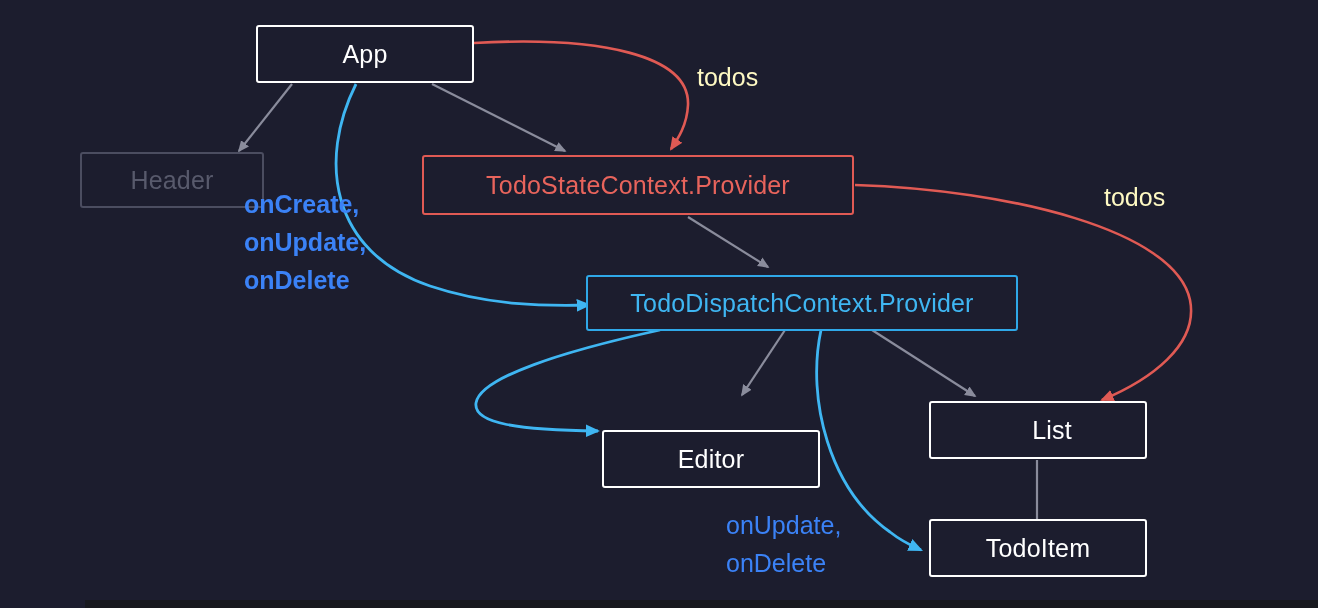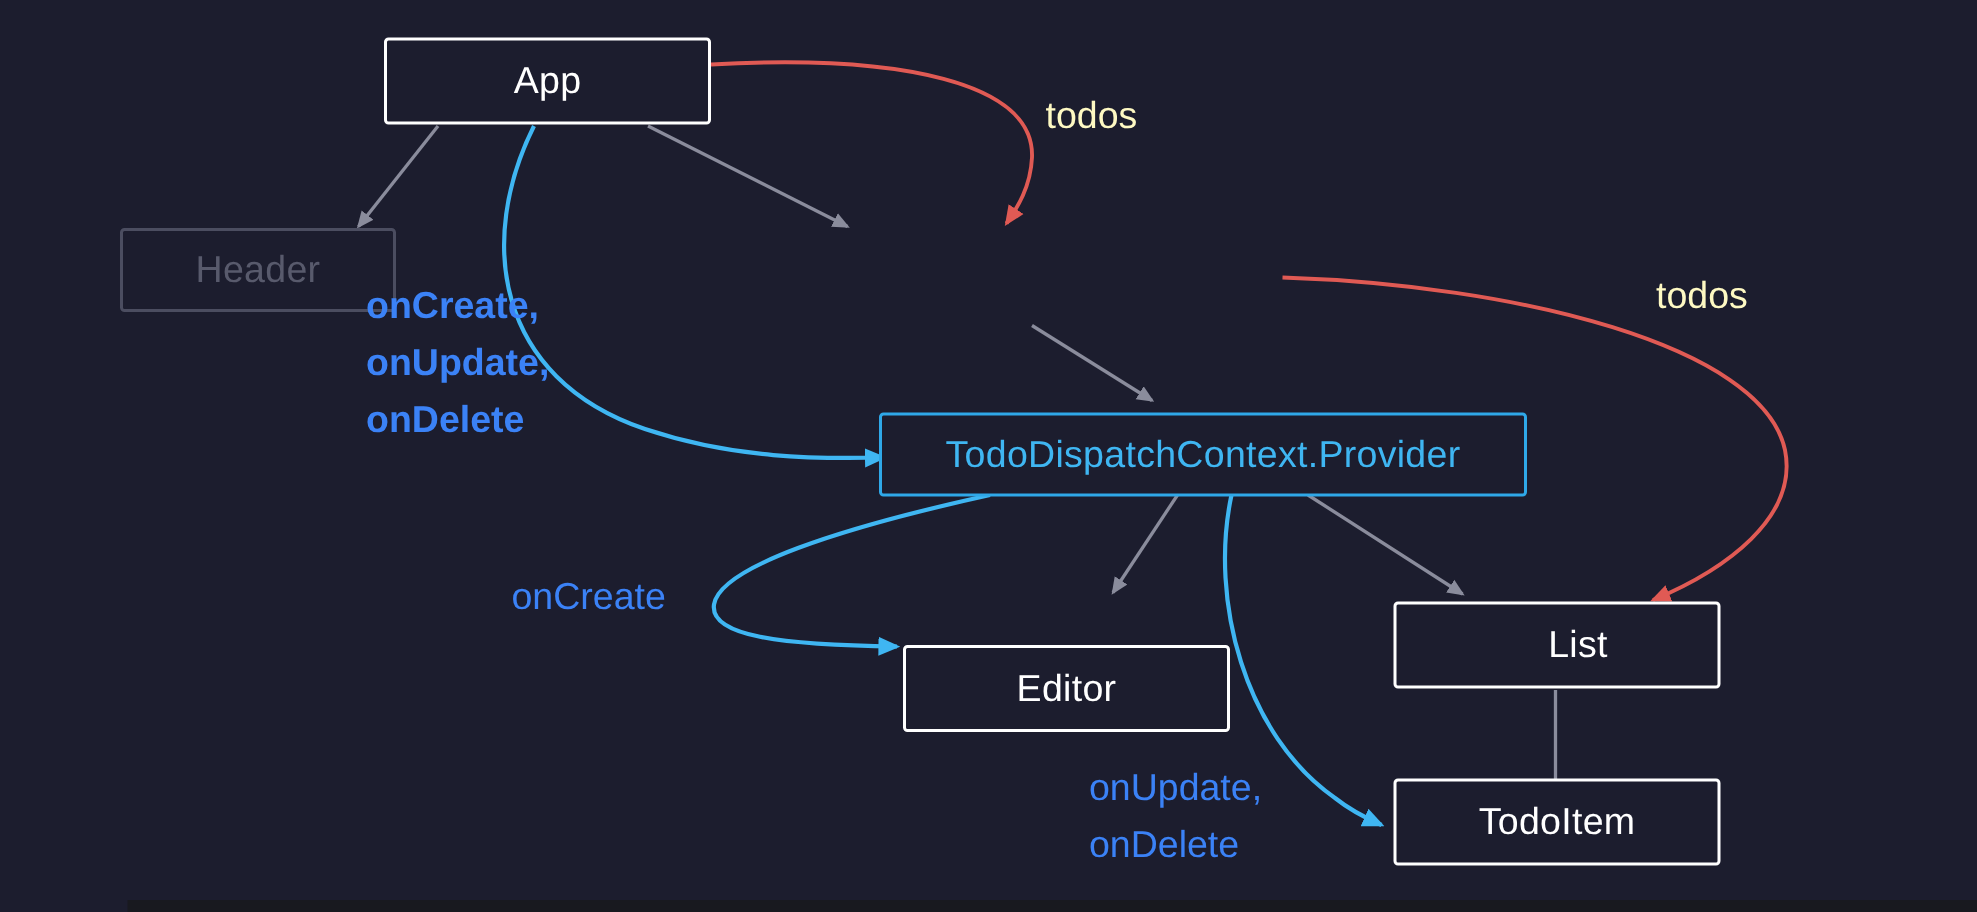--- a/index.html
+++ b/index.html
@@ -108,20 +108,23 @@
   </svg>
 
   <div class="node" style="left:256px; top:25px; width:218px; height:58px;">
     <span>App</span>
   </div>
 
   <div class="node dim" style="left:80px; top:152px; width:184px; height:56px;">
     <span>Header</span>
   </div>
 
+  <div class="node red" style="left:422px; top:155px; width:432px; height:60px;">
+    <span>TodoStateContext.Provider</span>
+  </div>
 
   <div class="node blue" style="left:586px; top:275px; width:432px; height:56px;">
     <span>TodoDispatchContext.Provider</span>
   </div>
 
   <div class="node" style="left:602px; top:401px; width:218px; height:58px;margin-top:29px;">
     <span>Editor</span>
   </div>
 
   <div class="node" style="left:929px; top:401px; width:218px; height:58px;padding-left:28px;">
@@ -133,20 +136,19 @@
   </div>
 
   <div class="edge-label red" style="left:697px; top:58px;">todos</div>
 
   <div class="edge-label red" style="left:1104px; top:178px;">todos</div>
 
   <div class="edge-label blue bold" style="left:244px; top:185px;">onCreate,
 onUpdate,
 onDelete</div>
 
-  <div class="edge-label blue" style="left:341px; top:379px;">onCreate</div>
 
   <div class="edge-label blue" style="left:726px; top:506px;">onUpdate,
 onDelete</div>
 
   <div class="bottom-strip"></div>
 
 </div>
 
 </body></html>

